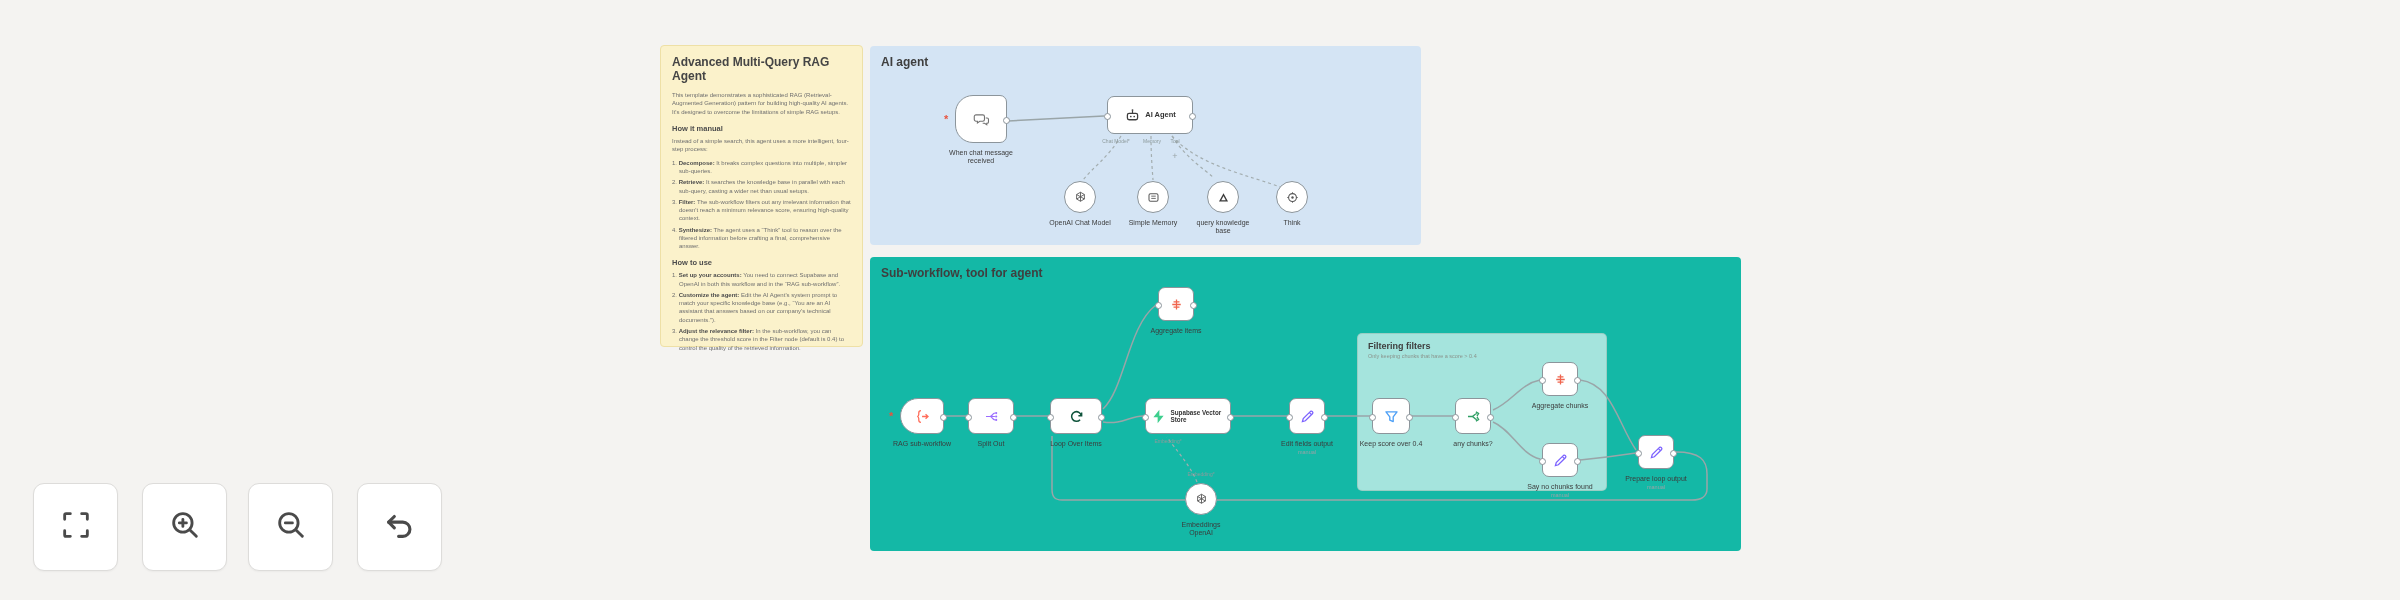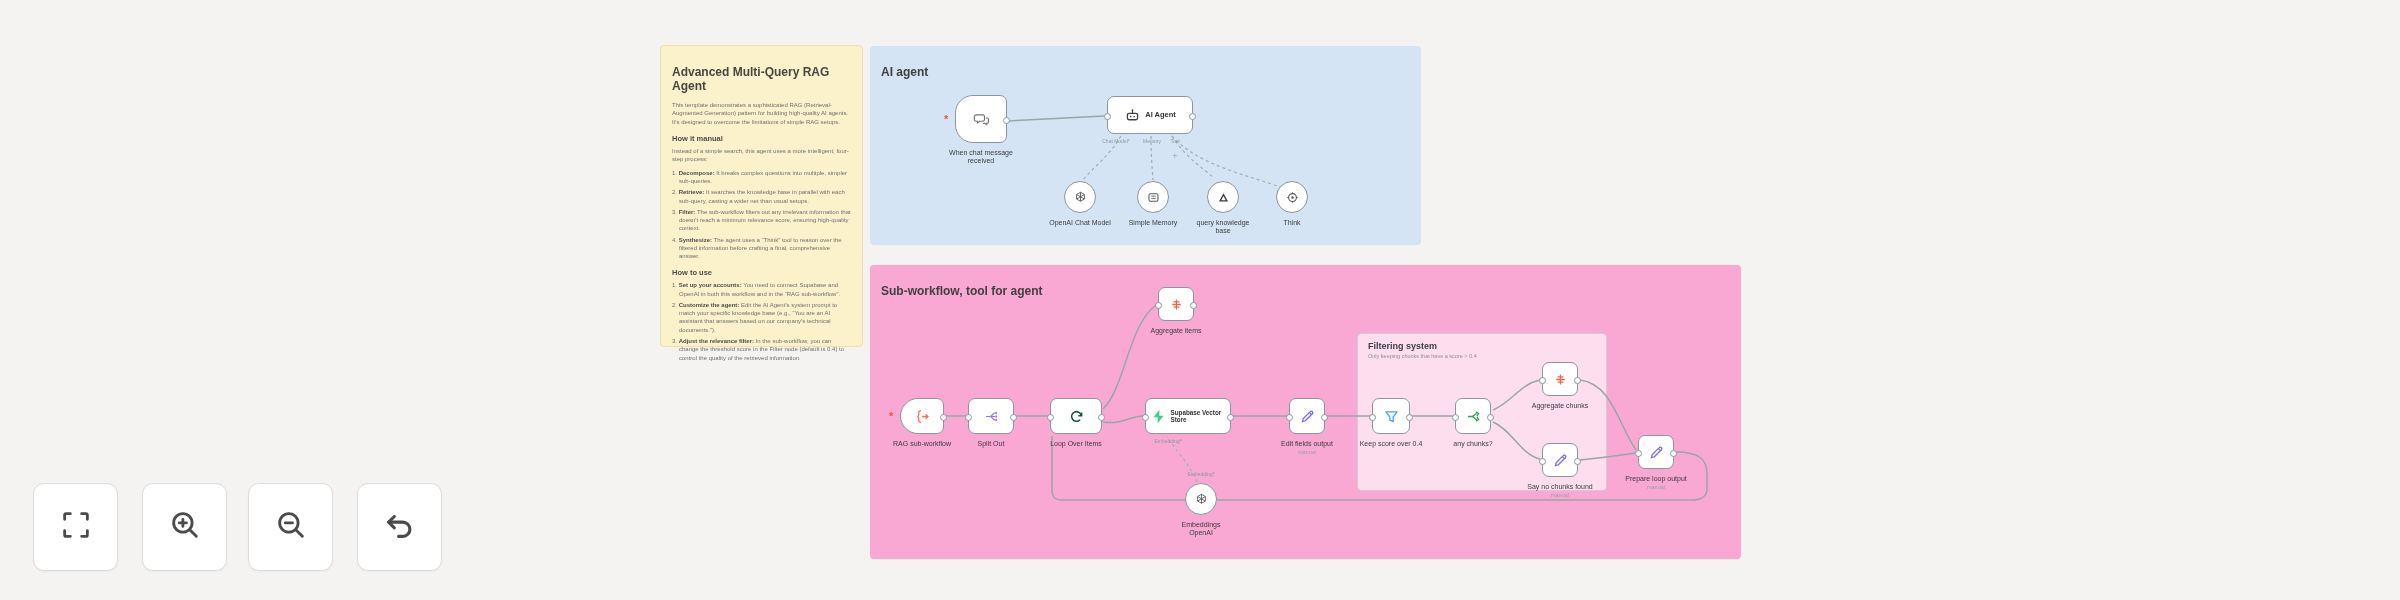--- a/index.html
+++ b/index.html
@@ -2,24 +2,24 @@
 <html><head>
 <meta charset="utf-8">
 <style>
   html,body{margin:0;padding:0;}
   body{
     width:2400px;height:600px;background:#f4f3f1;overflow:hidden;position:relative;
     font-family:"Liberation Sans", sans-serif;color:#3c3c3c;
   }
   #canvas{position:absolute;inset:0;}
   
-  .sticky{position:absolute;border-radius:4px;box-sizing:border-box;padding:19px 11px;}
+  .sticky{position:absolute;border-radius:4px;box-sizing:border-box;padding:9px 11px;}
   .sticky-yellow{background:#fbf2cb;border:1px solid #eee0a6;z-index:2;}
   .sticky-blue{background:#d4e4f4;z-index:1;}
-  .sticky-green{background:#f9a8d4;z-index:1;margin-top:8px;}
+  .sticky-green{background:#14b8a6;z-index:1;}
   .sticky-title-lg{font-size:12px;font-weight:bold;color:#454545;line-height:1.2;margin-bottom:7px;}
   .region-title{font-size:12px;font-weight:bold;color:#3f3f3f;}
   .note-body p{font-size:6px;line-height:1.4;color:#6f6f6f;margin:0 0 5px 0;}
   .note-body h2{font-size:7.5px;color:#4c4c4c;margin:8px 0 4px 0;}
   .note-li{font-size:6px;line-height:1.38;color:#6f6f6f;margin:0 0 3px 0;padding-left:7px;text-indent:-7px;}
   .note-li b{color:#4c4c4c;}
   
   .frame{position:absolute;background:rgba(255,255,255,0.62);border:1px solid rgba(120,140,125,0.25);
          border-radius:5px;z-index:3;box-sizing:border-box;padding:7px 10px;}
   .frame-title{font-size:9px;font-weight:bold;color:#3f3f3f;}
@@ -77,21 +77,21 @@
 
   <div class="sticky sticky-blue" style="left:870px;top:46px;width:551px;height:199px;">
     <div class="region-title">AI agent</div>
   </div>
 
   <div class="sticky sticky-green" style="left:870px;top:257px;width:871px;height:294px;">
     <div class="region-title">Sub-workflow, tool for agent</div>
   </div>
 
   <div class="frame" style="left:1357px;top:333px;width:250px;height:158px;">
-    <div class="frame-title">Filtering system</div>
+    <div class="frame-title">Filtering filters</div>
     <div class="frame-subtitle">Only keeping chunks that have a score &gt; 0.4</div>
   </div>
 
   <svg id="edges" width="2400" height="600">
 
     <path class="edge" d="M1008 121 L1104 116"></path>
     <path class="edge-dashed" d="M1121 136 C1108 158 1092 168 1083 180"></path>
     <path class="edge-dashed" d="M1151 136 C1151 154 1152 166 1153 180"></path>
     <path class="edge-dashed" d="M1172 136 C1186 158 1204 169 1214 178"></path>
     <path class="edge-dashed" d="M1172 136 C1198 166 1252 176 1280 187"></path>

